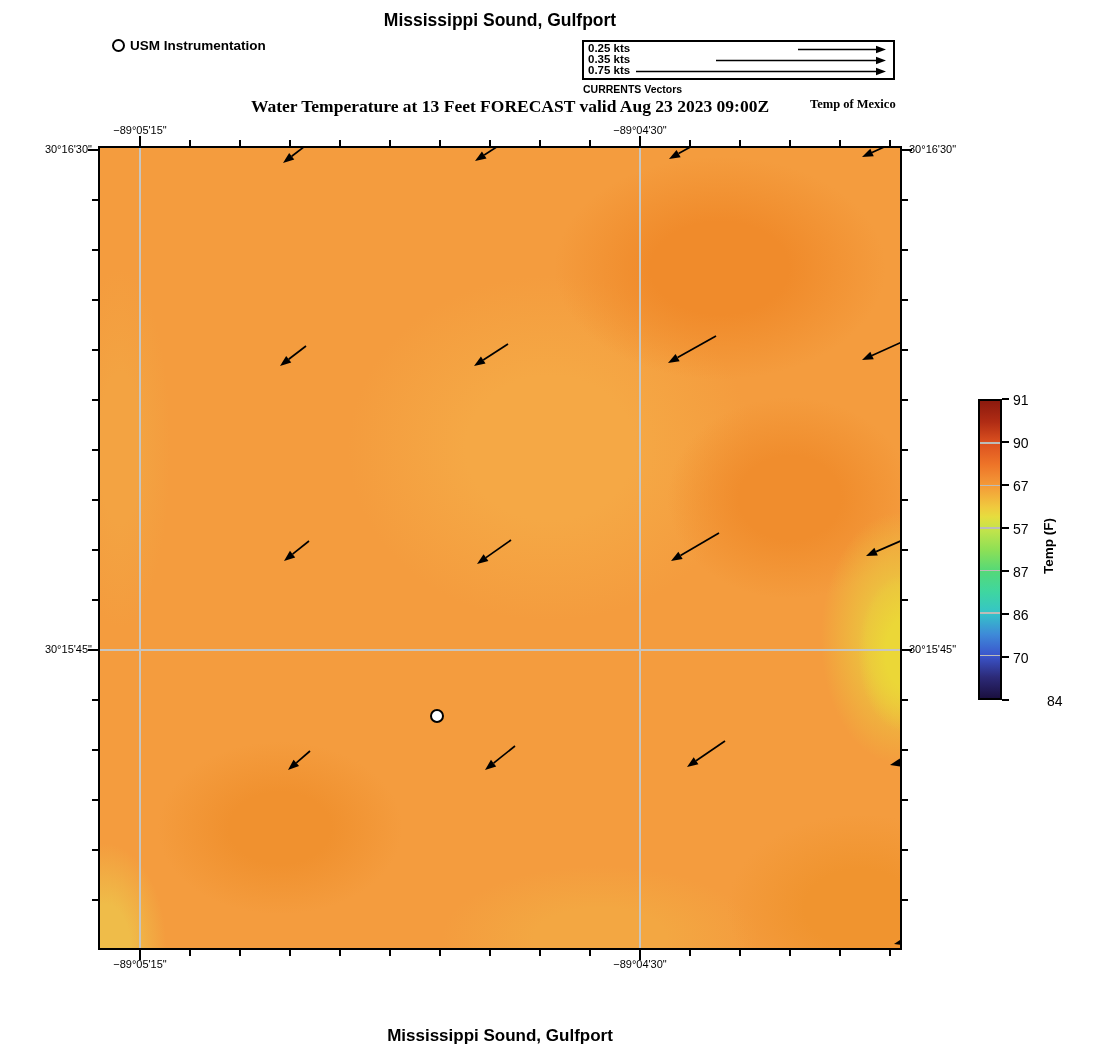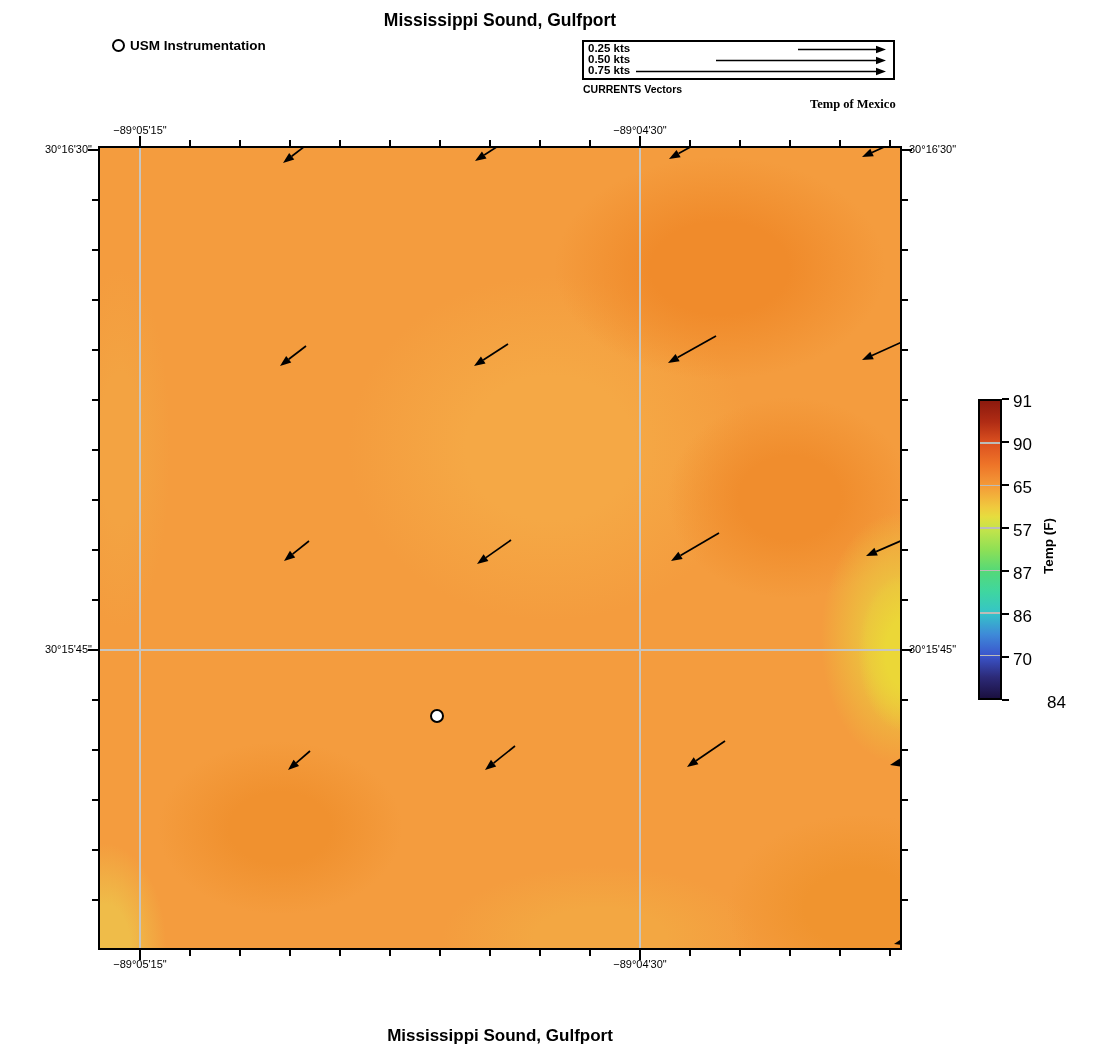--- a/index.html
+++ b/index.html
@@ -33,53 +33,54 @@
   .station{position:absolute;width:14px;height:14px;border:2.8px solid #000;border-radius:50%;
            background:#fff;box-sizing:border-box;}
 
   .tick{position:absolute;background:#000;}
   .ax-label{position:absolute;font-size:11px;color:#000;white-space:nowrap;}
   .ax-label.center{transform:translateX(-50%);}
   .ax-label.right{text-align:right;}
 
   .cbar{left:978px;top:399px;width:24px;height:301px;border:2px solid #000;box-sizing:border-box;}
   .cbar-line{position:absolute;left:0;width:100%;height:1.5px;background:#bcbcb8;}
-  .cbar-ticklabel{position:absolute;font-size:17px;white-space:nowrap;text-align:right;}
+  .cbar-ticklabel{position:absolute;font-size:14px;white-space:nowrap;text-align:right;}
   .cbar-axis-label{left:1048px;top:546px;transform:translate(-50%,-50%) rotate(-90deg);
                    font-size:13.5px;font-weight:bold;white-space:nowrap;}
 </style>
 </head>
 <body>
 
 <div class="page">
 
   <div class="abs top-title">Mississippi Sound, Gulfport</div>
 
   <div class="abs usm-legend">
     <span class="circle-marker"></span>
     <span class="usm-text">USM Instrumentation</span>
   </div>
 
   <div class="abs cur-box">
     <div class="cur-labels">
       <div>0.25 kts</div>
-      <div>0.50 kts</div>
+      <div>0.35 kts</div>
       <div>0.75 kts</div>
     </div>
     <svg class="cur-svg" id="legend-arrow-svg">
         <line x1="214" y1="7.5" x2="292" y2="7.5" stroke="#000" stroke-width="1.6"></line>
         <polygon points="302,7.5 292,11.3 292,3.7" fill="#000"></polygon>
         <line x1="132" y1="18.5" x2="292" y2="18.5" stroke="#000" stroke-width="1.6"></line>
         <polygon points="302,18.5 292,22.3 292,14.7" fill="#000"></polygon>
         <line x1="52" y1="29.5" x2="292" y2="29.5" stroke="#000" stroke-width="1.6"></line>
         <polygon points="302,29.5 292,33.3 292,25.7" fill="#000"></polygon>
       </svg>
   </div>
   <div class="abs cur-caption">CURRENTS Vectors</div>
 
+  <div class="abs subtitle">Water Temperature at 13 Feet FORECAST valid Aug 23 2023 09:00Z</div>
   <div class="abs gulf-label">Temp of Mexico</div>
 
   <div class="abs map" id="map-area" style="background: radial-gradient(65px 110px at 805px 505px, rgb(235, 215, 55) 0%, rgb(235, 215, 55) 30%, rgba(255, 255, 255, 0) 72%), radial-gradient(110px 175px at 800px 490px, rgb(236, 194, 63) 0%, rgb(236, 194, 63) 30%, rgba(255, 255, 255, 0) 72%), radial-gradient(85px 145px at 5px 800px, rgb(239, 188, 73) 0%, rgb(239, 188, 73) 30%, rgba(255, 255, 255, 0) 72%), radial-gradient(170px 120px at 180px 680px, rgb(240, 145, 47) 0%, rgb(240, 145, 47) 30%, rgba(255, 255, 255, 0) 72%), radial-gradient(230px 155px at 620px 120px, rgb(240, 139, 43) 0%, rgb(240, 139, 43) 30%, rgba(255, 255, 255, 0) 72%), radial-gradient(170px 140px at 690px 350px, rgb(240, 141, 45) 0%, rgb(240, 141, 45) 30%, rgba(255, 255, 255, 0) 72%), radial-gradient(185px 130px at 760px 760px, rgb(240, 148, 47) 0%, rgb(240, 148, 47) 30%, rgba(255, 255, 255, 0) 72%), radial-gradient(220px 100px at 500px 790px, rgb(243, 167, 66) 0%, rgb(243, 167, 66) 30%, rgba(255, 255, 255, 0) 72%), radial-gradient(280px 240px at 450px 300px, rgb(245, 168, 69) 0%, rgb(245, 168, 69) 30%, rgba(255, 255, 255, 0) 72%), radial-gradient(70px 250px at 20px 300px, rgb(243, 163, 66) 0%, rgb(243, 163, 66) 30%, rgba(255, 255, 255, 0) 72%), linear-gradient(rgb(244, 156, 62), rgb(244, 156, 62));">
 
   <div class="grid-v" style="left: 39.2px;"></div>
       <div class="grid-v" style="left: 539.2px;"></div>
       <div class="grid-h" style="top: 501.2px;"></div>
       <svg class="vec-svg" id="vector-svg">
         <line x1="209" y1="-5" x2="191.7188638801506" y2="8.293181630653383" stroke="#000" stroke-width="1.7"></line>
         <polygon points="183,15 189.15807868458188,4.964160876414061 194.2796490757193,11.622202384892704" fill="#000"></polygon>
@@ -208,18 +209,18 @@
     <div class="cbar-ticklabel" style="left: 1013px; top: 693px; padding-left: 34px;">84</div>
     <div class="tick" style="left: 1002px; top: 656px; width: 7px; height: 2px;"></div>
     <div class="cbar-ticklabel" style="left: 1013px; top: 650px;">70</div>
     <div class="tick" style="left: 1002px; top: 613px; width: 7px; height: 2px;"></div>
     <div class="cbar-ticklabel" style="left: 1013px; top: 607px;">86</div>
     <div class="tick" style="left: 1002px; top: 570px; width: 7px; height: 2px;"></div>
     <div class="cbar-ticklabel" style="left: 1013px; top: 564px;">87</div>
     <div class="tick" style="left: 1002px; top: 527px; width: 7px; height: 2px;"></div>
     <div class="cbar-ticklabel" style="left: 1013px; top: 521px;">57</div>
     <div class="tick" style="left: 1002px; top: 484px; width: 7px; height: 2px;"></div>
-    <div class="cbar-ticklabel" style="left: 1013px; top: 478px;">65</div>
+    <div class="cbar-ticklabel" style="left: 1013px; top: 478px;">67</div>
     <div class="tick" style="left: 1002px; top: 441px; width: 7px; height: 2px;"></div>
     <div class="cbar-ticklabel" style="left: 1013px; top: 435px;">90</div>
     <div class="tick" style="left: 1002px; top: 398px; width: 7px; height: 2px;"></div>
     <div class="cbar-ticklabel" style="left: 1013px; top: 392px;">91</div>
   </div>
 
 </body></html>

